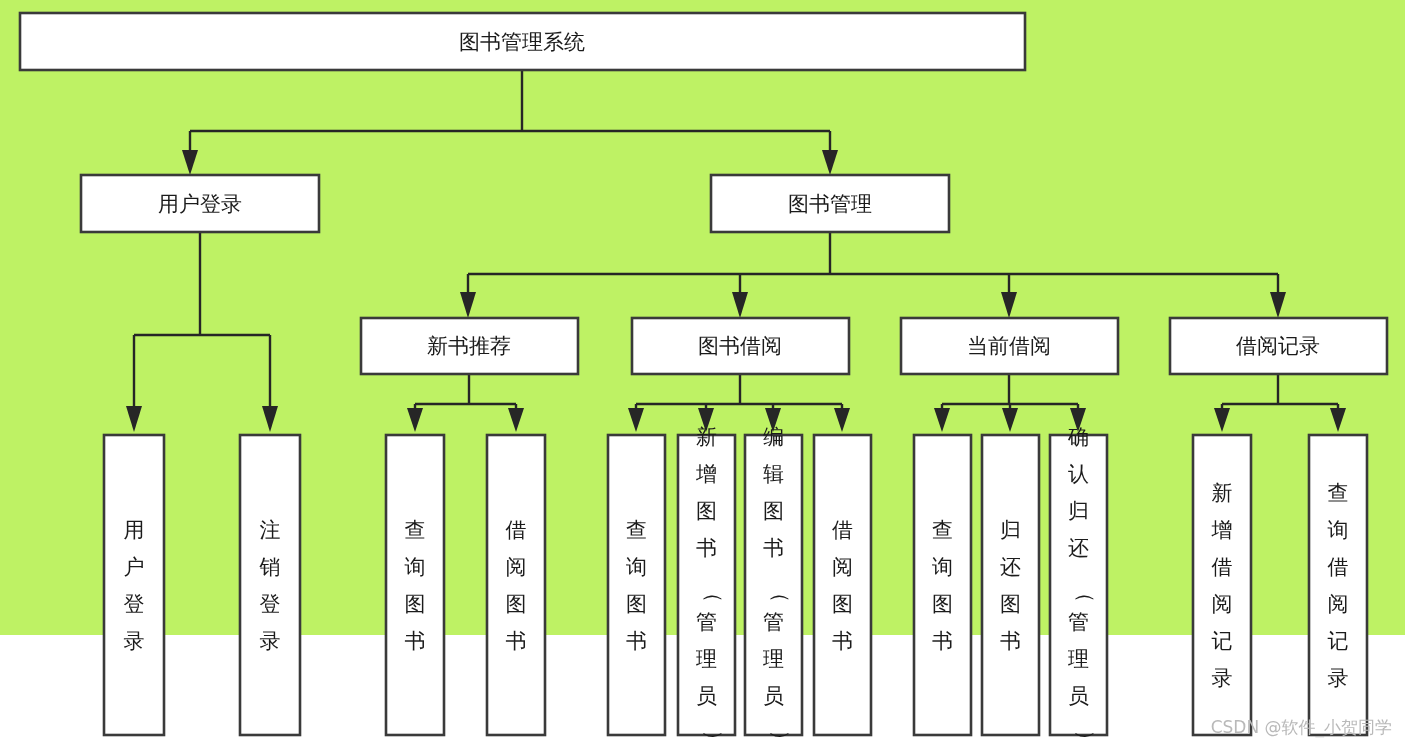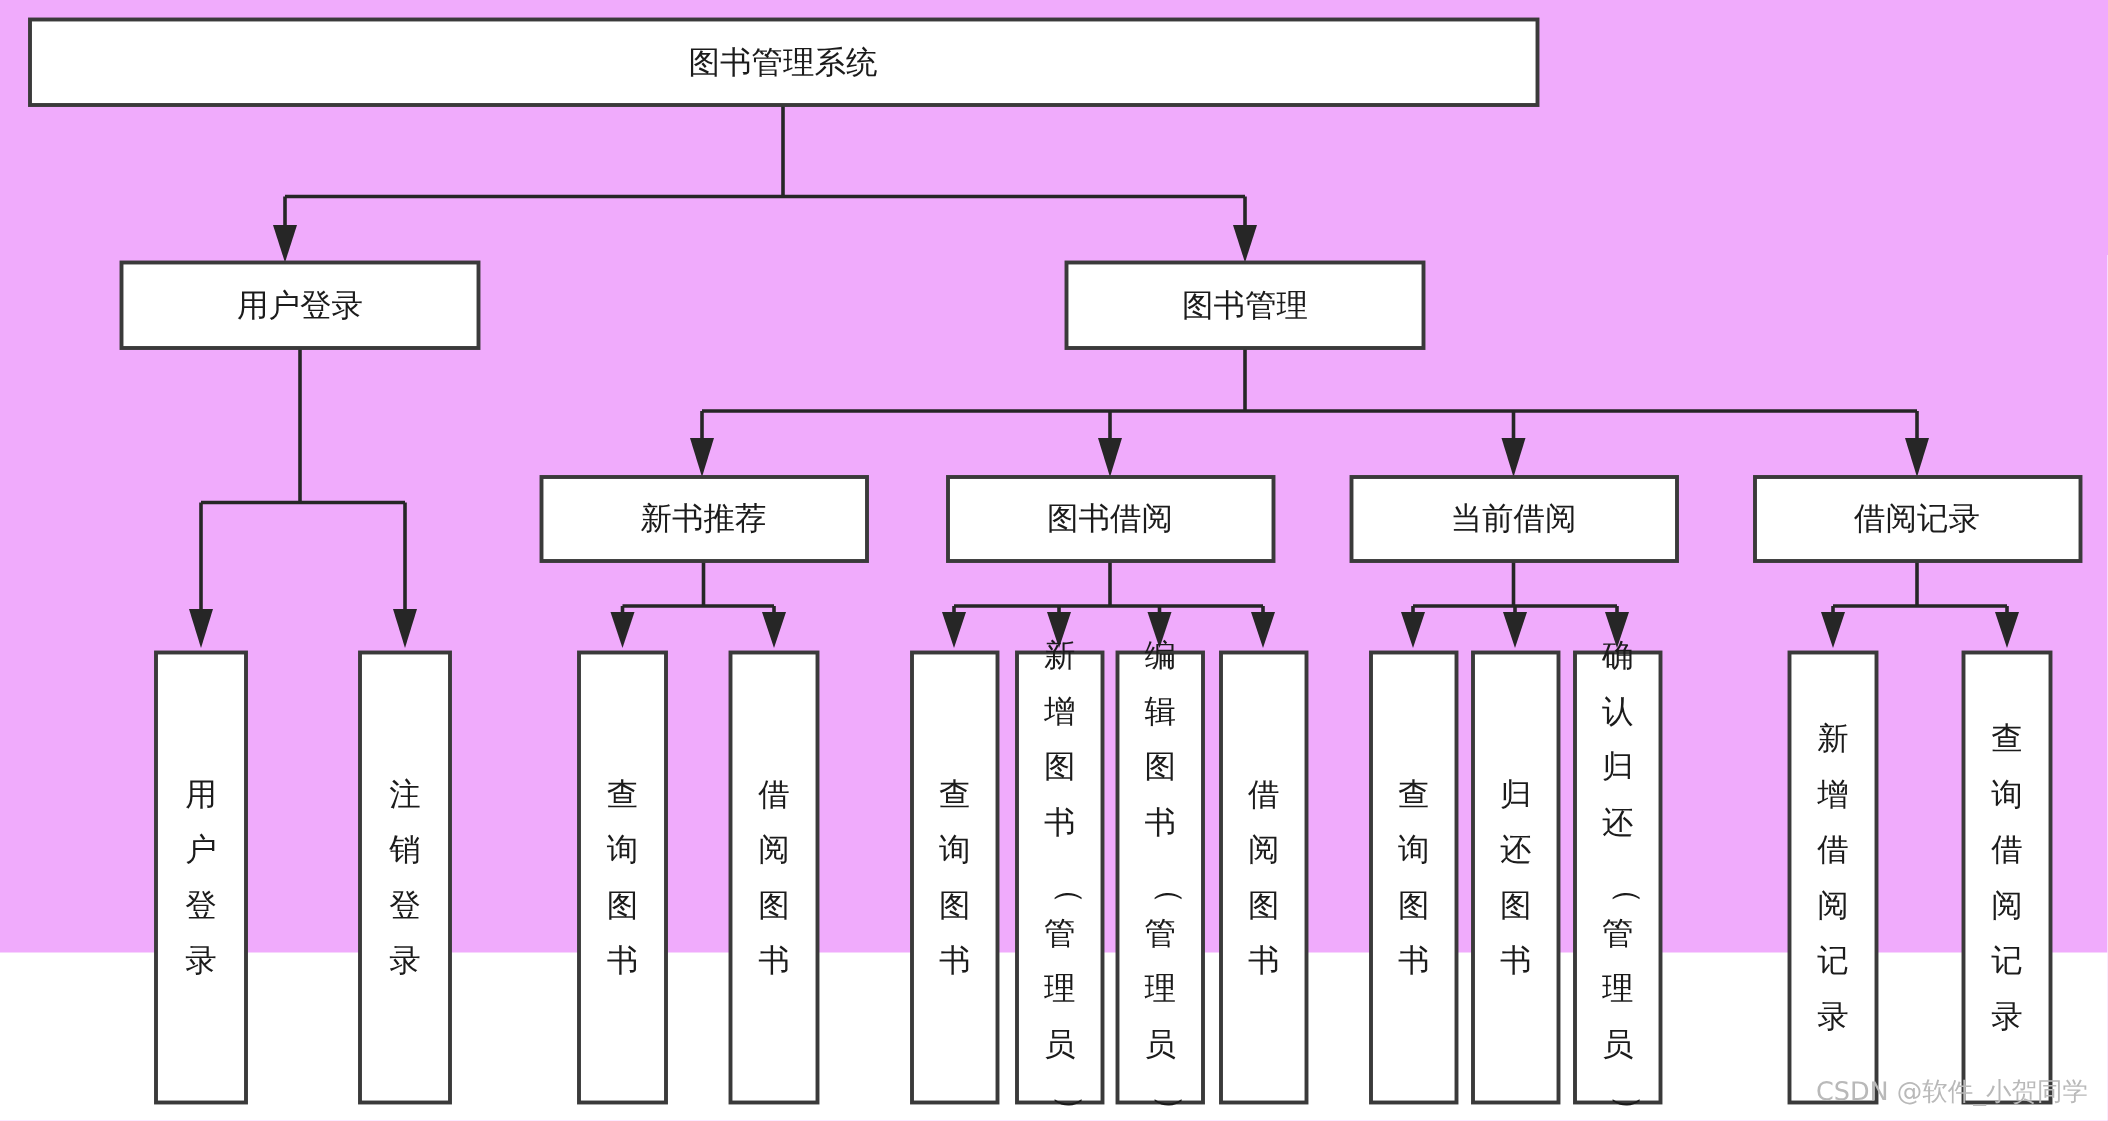--- a/index.html
+++ b/index.html
@@ -11,21 +11,21 @@
   body {
     width: 1405px;
     height: 747px;
     font-family: "DejaVu Sans", "Liberation Sans", sans-serif;
     overflow: hidden;
   }
   #diagram-root {
     position: relative;
     width: 1405px;
     height: 635px;
-    background: #f0abfc;
+    background: #bef264;
   }
   svg#chart-svg {
     display: block;
     width: 1405px;
     height: 747px;
   }
   .node-box {
     fill: #ffffff;
     stroke: #3a3a3a;
     stroke-width: 2.6;

